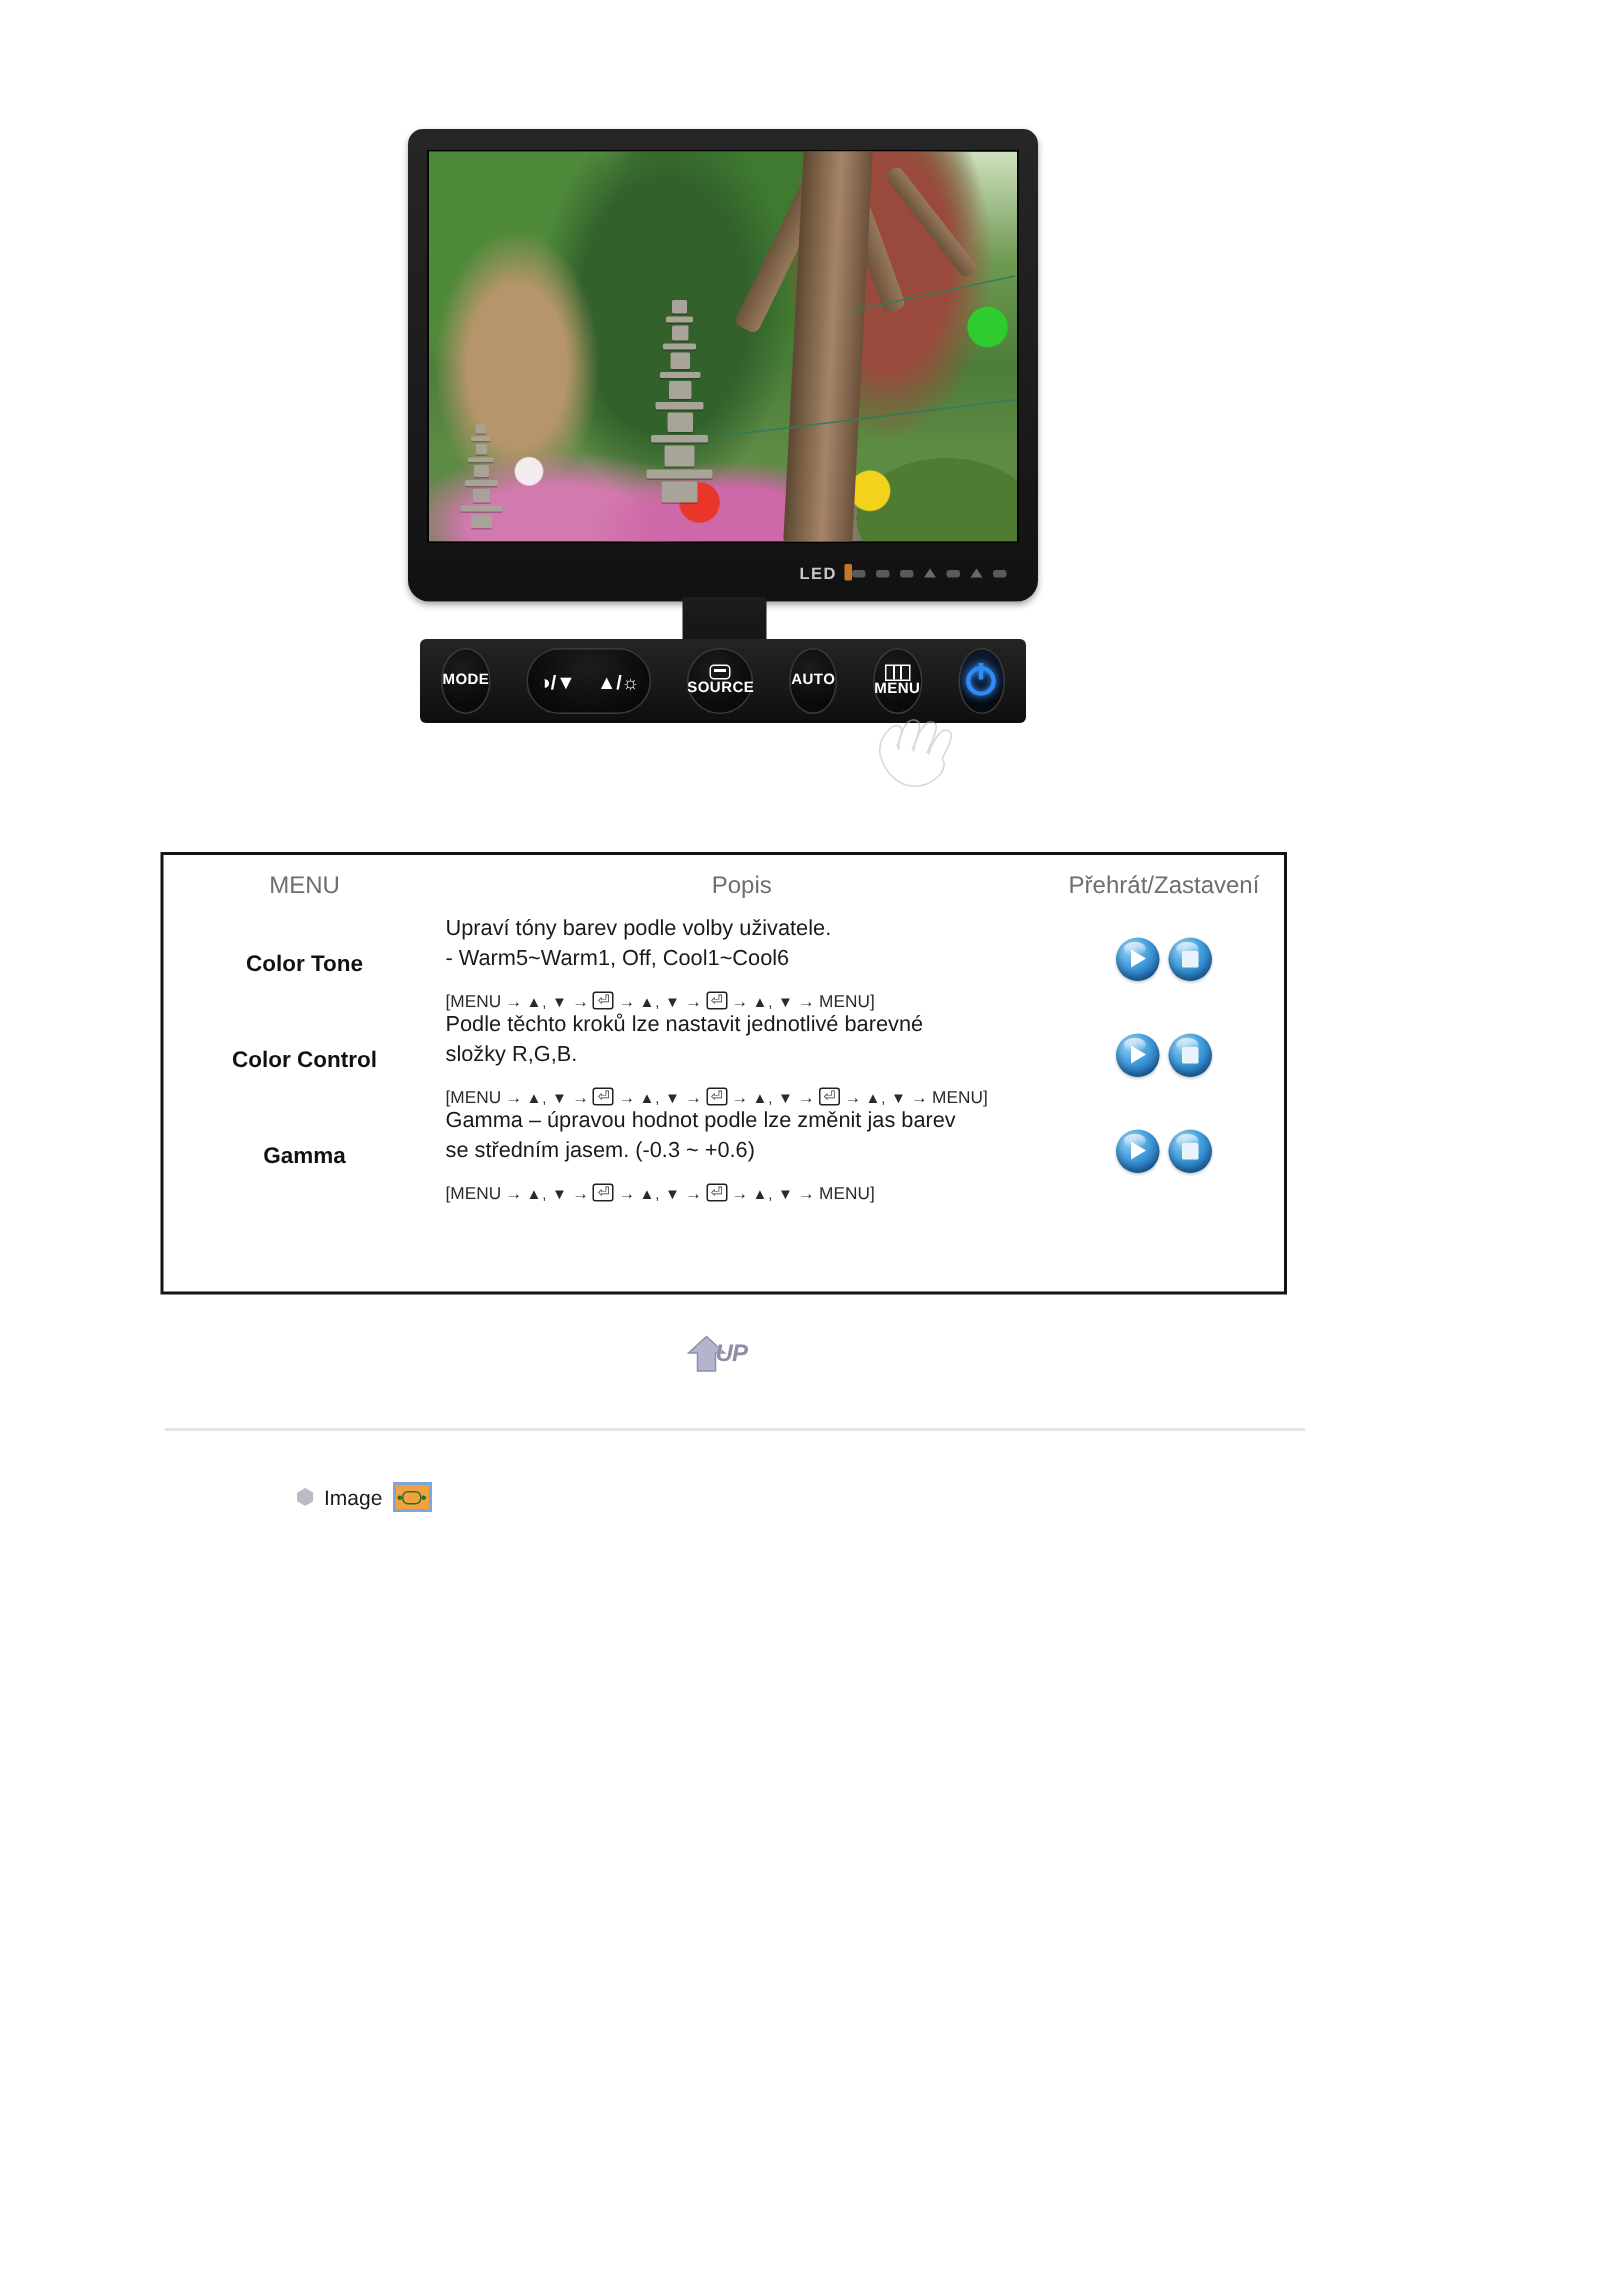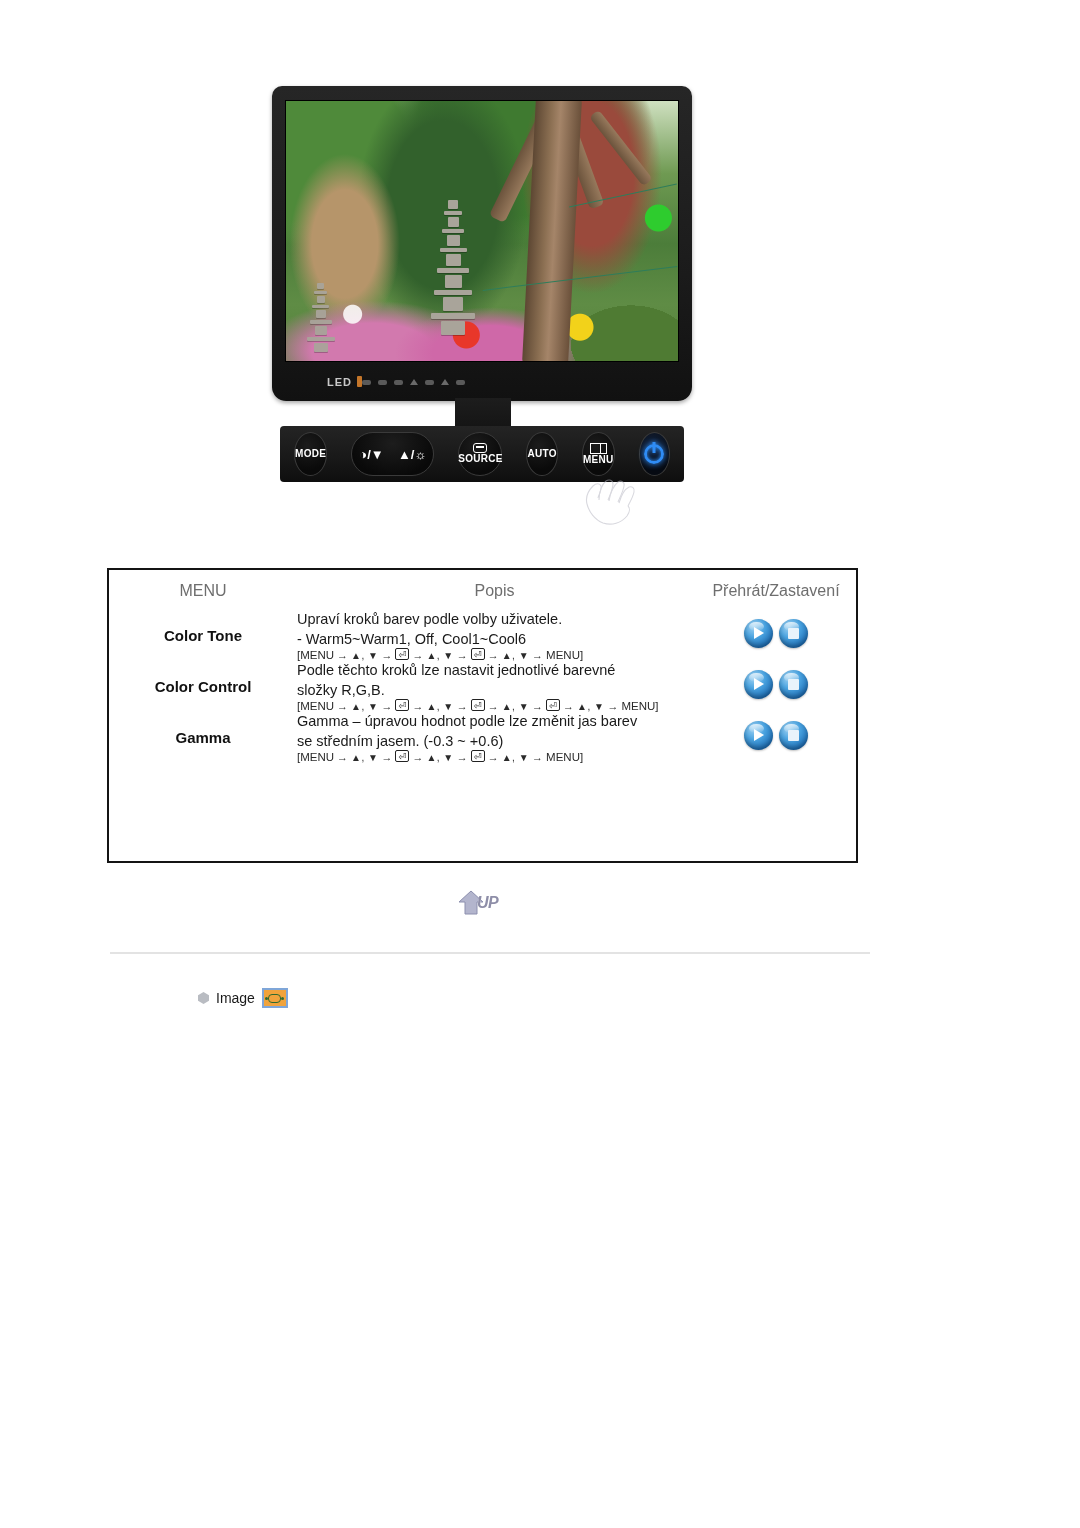--- a/index.html
+++ b/index.html
@@ -77,21 +77,21 @@
   .pagoda-small { position: absolute; left: 5%; bottom: 0; width: 30px; height: 78px; opacity:.95; }
   .scene-string {
     position: absolute; height: 1px; background: #2e7d5b;
   }
   .str1 { left: 50%; top: 68%; width: 50%; transform: rotate(-7deg); }
   .str2 { left: 72%; top: 36%; width: 28%; transform: rotate(-12deg); }
 
   .monitor-bottom-bar {
     position: absolute; left: 13px; right: 13px; bottom: 6px;
     height: 26px;
-    display: flex; align-items: center; justify-content: flex-start;
+    display: flex; align-items: center; justify-content: flex-end;
     padding: 0 8px;
     margin-left: 34px;
   }
   .led-label {
     font-size: 11px; font-weight: bold; letter-spacing: 1px;
     color: #c9c9c9;
   }
   .led-dot {
     display:inline-block; width:5px; height:11px; margin-left:5px;
     background:#c4762a; vertical-align:-1px; border-radius:1px;
@@ -189,20 +189,21 @@
   .tbl th.h-menu { font-size: 16px; }
   .tbl td { vertical-align: middle; padding: 0; }
   .cell-menu {
     text-align: center; font-size: 15px; font-weight: bold; color: #111;
   }
   .cell-desc { padding: 4px 0 6px 0; }
   .desc-line {
     font-size: 14.5px; color: #1a1a1a; line-height: 1.35;
   }
   .seq {
+    margin-top: 13px;
     font-size: 11.5px; color: #2a2a2a; white-space: nowrap;
     display: flex; align-items: center; gap: 2px;
   }
   .seq .k { font-size: 11.5px; }
   .seq .arrow { font-size: 11px; padding: 0 1px; }
   .seq .updn { letter-spacing: .5px; font-size: 10px; }
   .ent {
     display:inline-block; border:1px solid #222; border-radius:2px;
     padding: 0 2px; font-size: 9.5px; line-height: 11px; height: 12px;
     position: relative; top:-1px;
@@ -394,21 +395,21 @@
           <th class="h-menu">MENU</th>
           <th>Popis</th>
           <th>Přehrát/Zastavení</th>
         </tr>
       </thead>
       <tbody>
 
         <tr>
           <td class="cell-menu">Color Tone</td>
           <td class="cell-desc">
-            <div class="desc-line">Upraví kroků barev podle volby uživatele.</div>
+            <div class="desc-line">Upraví tóny barev podle volby uživatele.</div>
             <div class="desc-line">- Warm5~Warm1, Off, Cool1~Cool6</div>
             <div class="seq">
               <span class="k">[MENU</span>
               <span class="arrow">→</span>
               <span class="updn">▲, ▼</span>
               <span class="arrow">→</span>
               <span class="ent">⏎</span>
               <span class="arrow">→</span>
               <span class="updn">▲, ▼</span>
               <span class="arrow">→</span>

